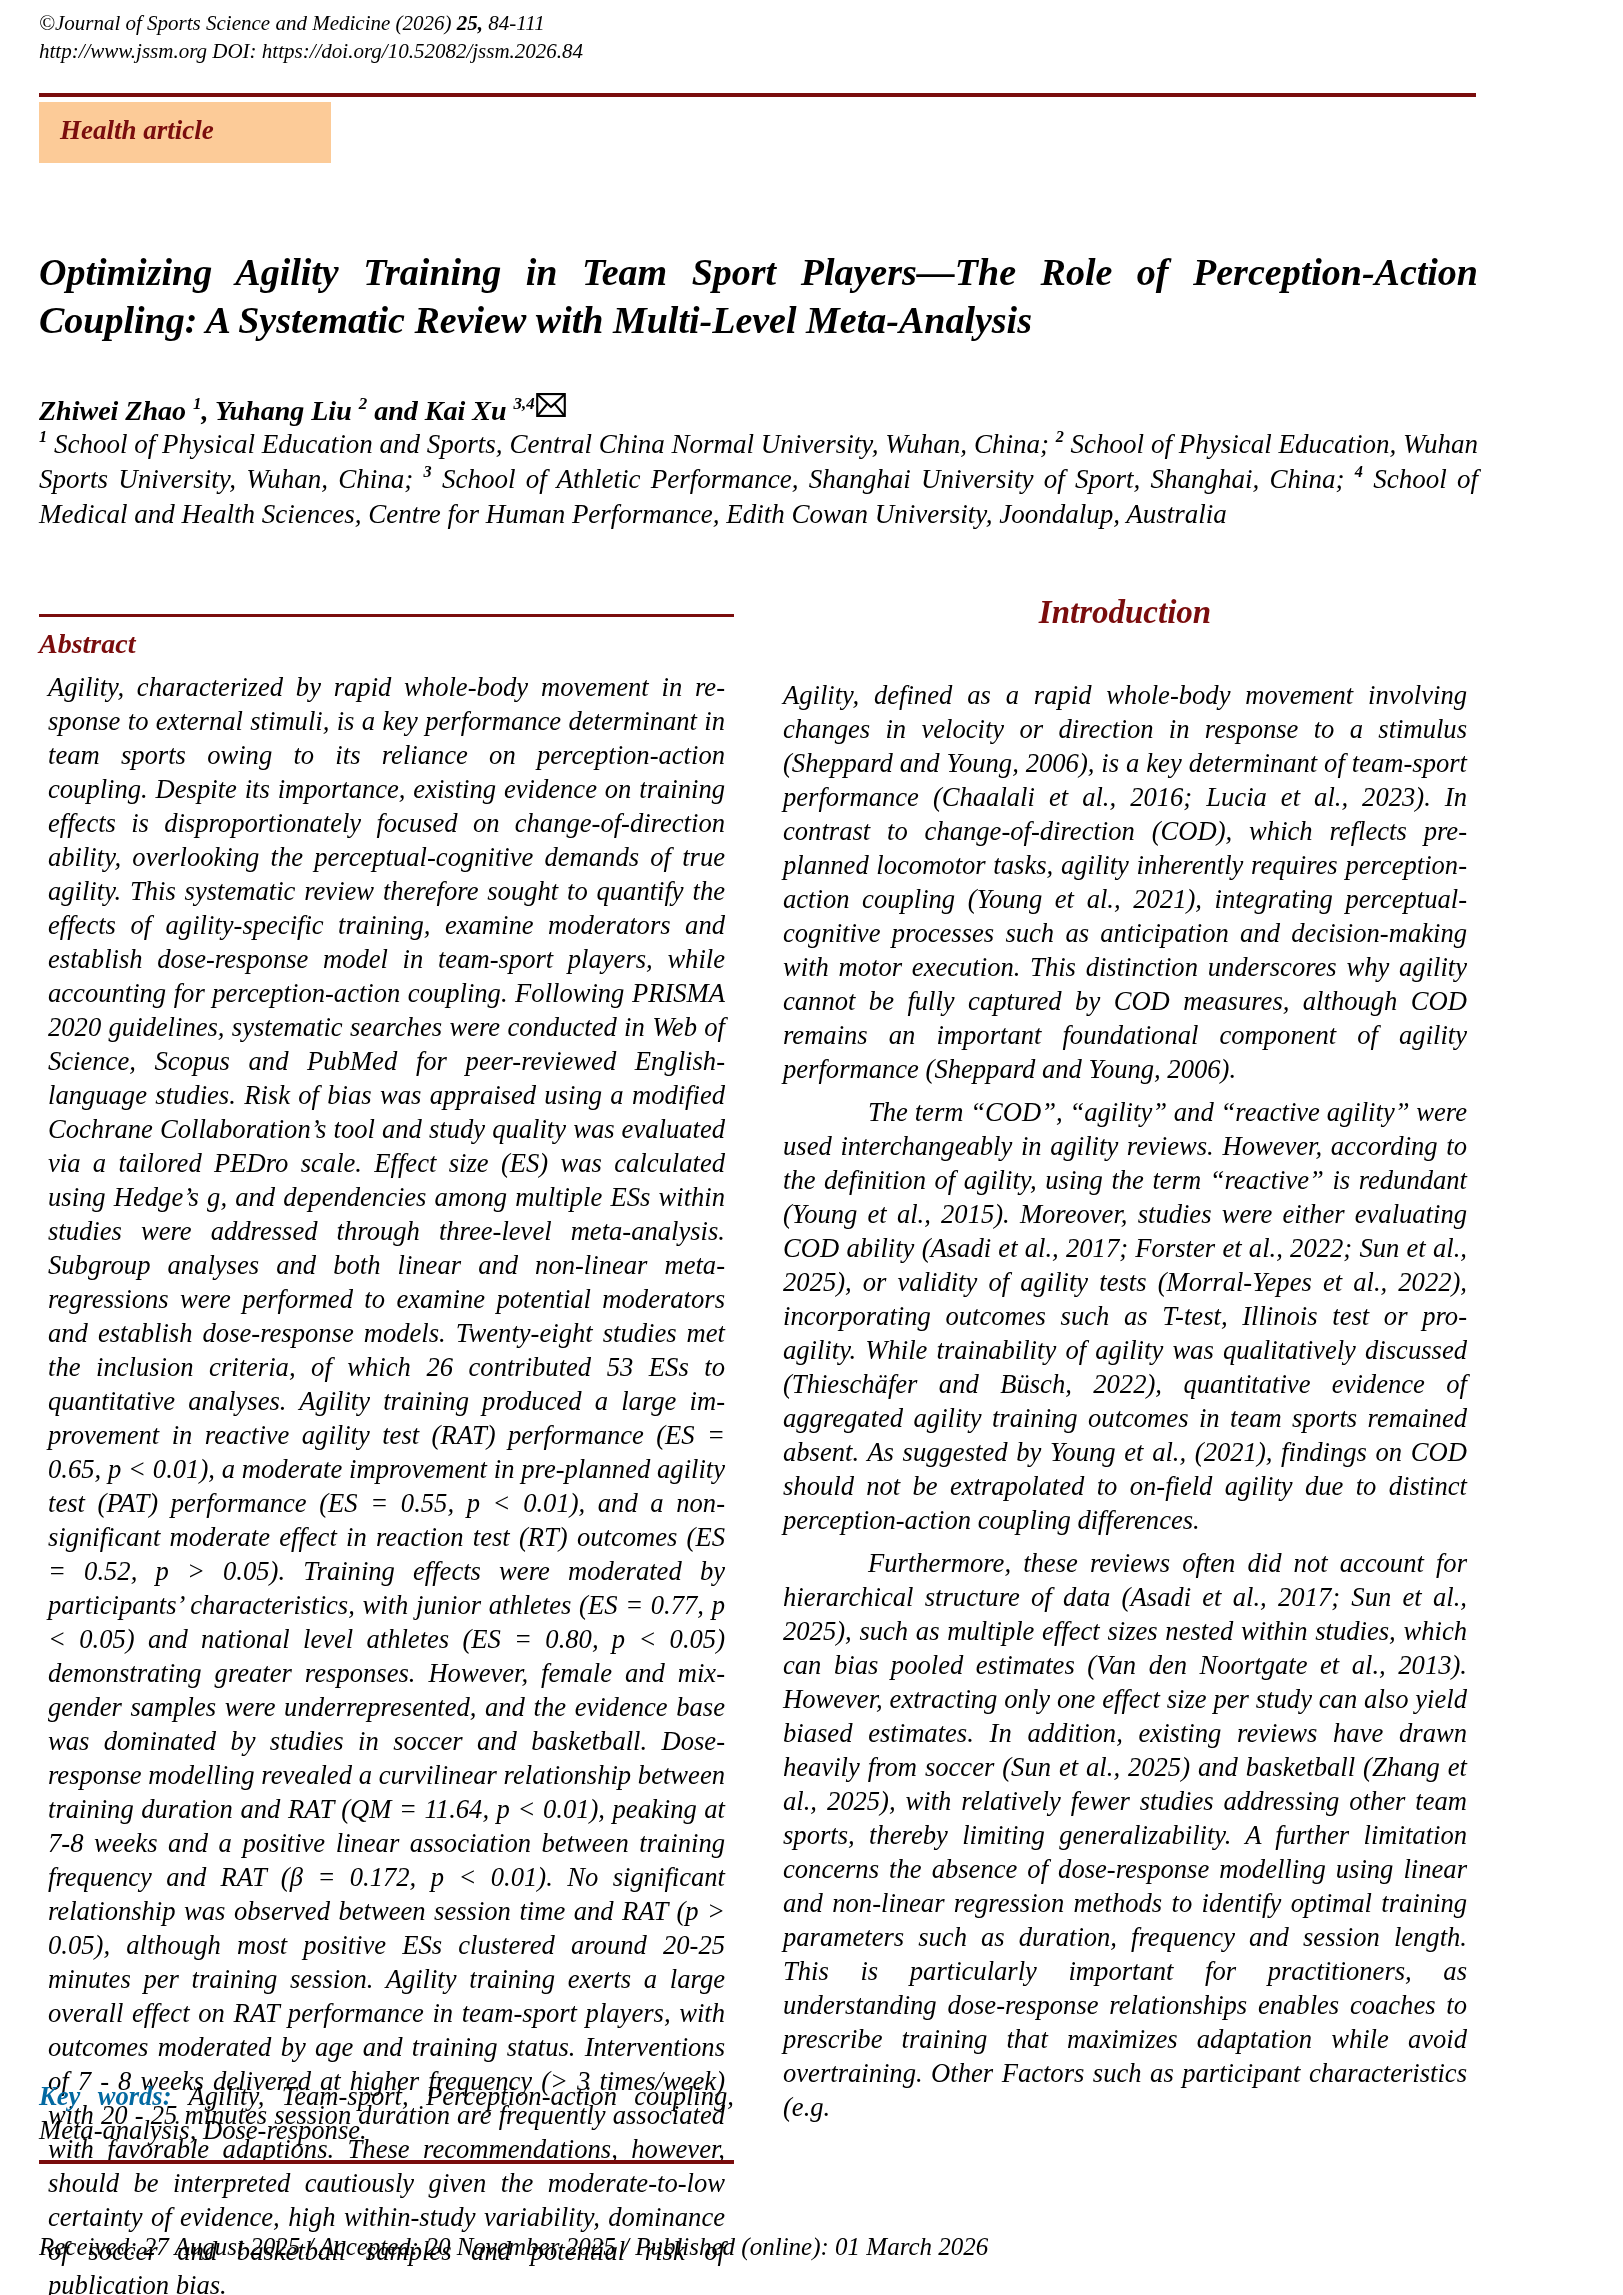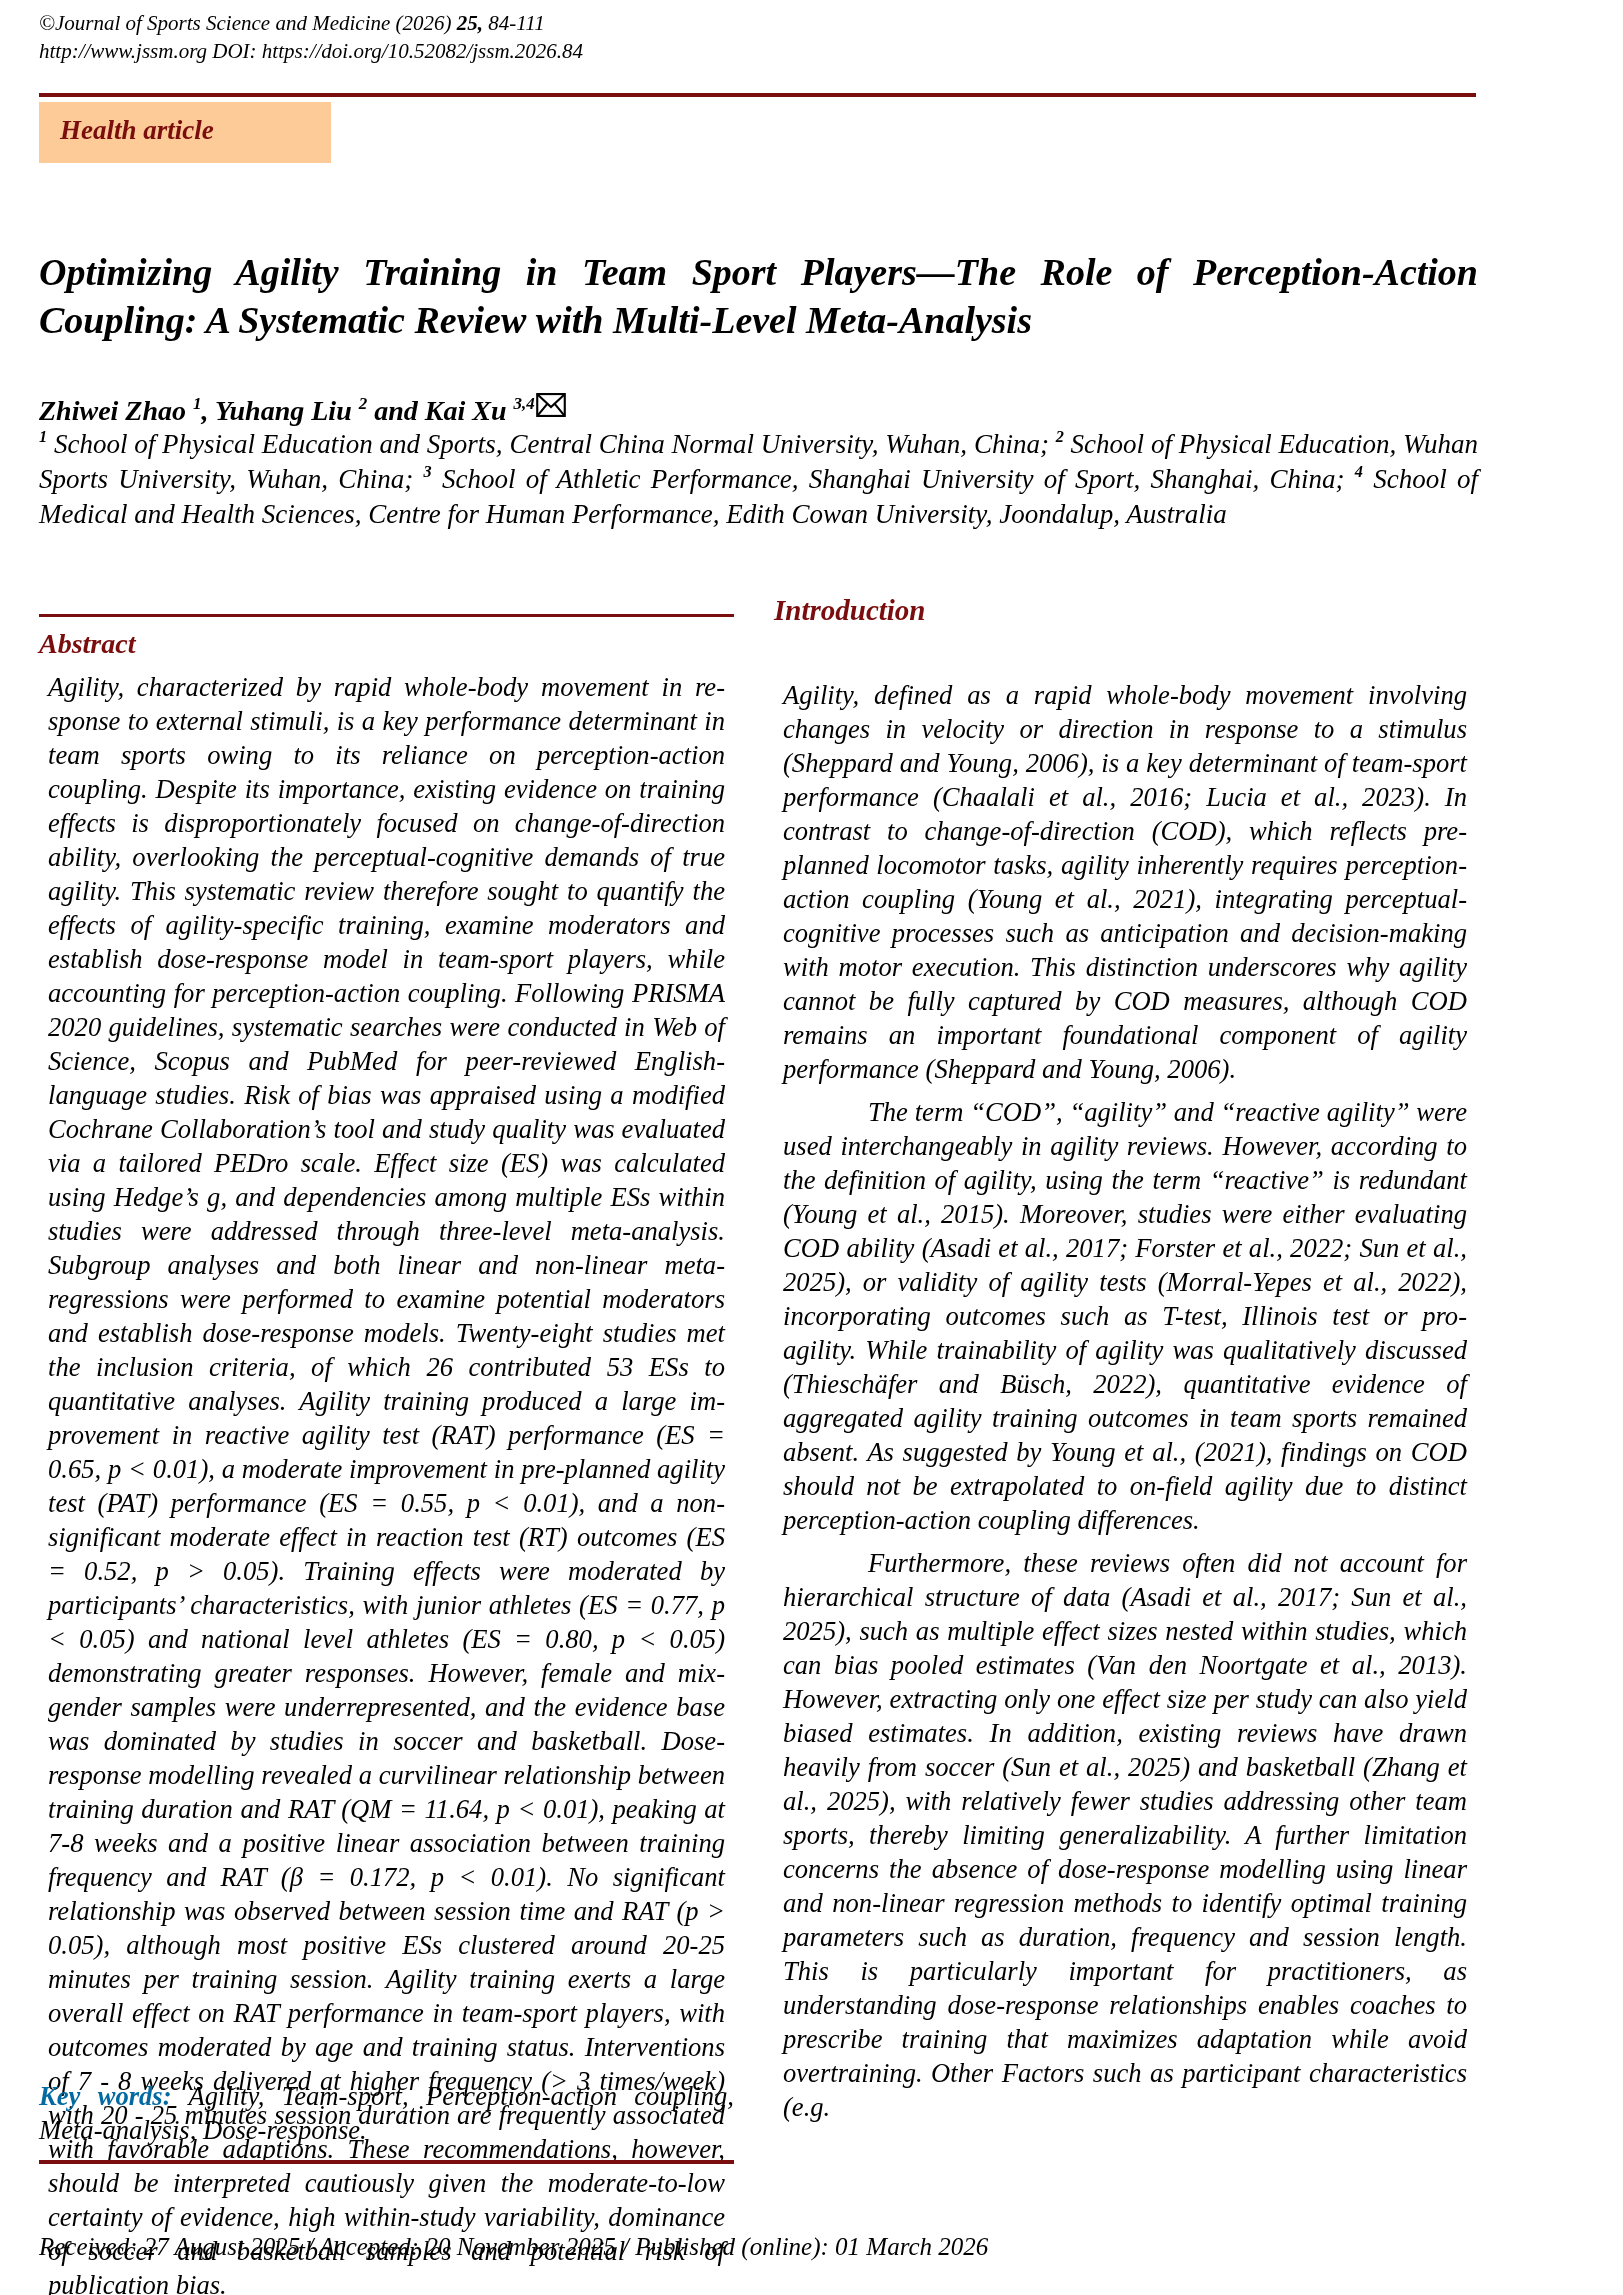--- a/index.html
+++ b/index.html
@@ -75,21 +75,21 @@
 </div>
 
 <div class="abs rule" style="left:39px; top:614px; width:695px; height:2.8px;"></div>
 <div class="abs col-left sec-head" style="top:628px;">Abstract</div>
 <div class="abs col-left body-text" style="top:661px;">
   <p>Agility, characterized by rapid whole-body movement in re­sponse to external stimuli, is a key performance determinant in team sports owing to its reliance on perception-action coupling. Despite its importance, existing evidence on training effects is disproportionately focused on change-of-direction ability, over­looking the perceptual-cognitive demands of true agility. This systematic review therefore sought to quantify the effects of agil­ity-specific training, examine moderators and establish dose-re­sponse model in team-sport players, while accounting for percep­tion-action coupling. Following PRISMA 2020 guidelines, sys­tematic searches were conducted in Web of Science, Scopus and PubMed for peer-reviewed English-language studies. Risk of bias was appraised using a modified Cochrane Collaboration’s tool and study quality was evaluated via a tailored PEDro scale. Effect size (ES) was calculated using Hedge’s g, and dependencies among multiple ESs within studies were addressed through three-level meta-analysis. Subgroup analyses and both linear and non-linear meta-regressions were performed to examine potential moderators and establish dose-response models. Twenty-eight studies met the inclusion criteria, of which 26 contributed 53 ESs to quantitative analyses. Agility training produced a large im­provement in reactive agility test (RAT) performance (ES = 0.65, p &lt; 0.01), a moderate improvement in pre-planned agility test (PAT) performance (ES = 0.55, p &lt; 0.01), and a non-significant moderate effect in reaction test (RT) outcomes (ES = 0.52, p &gt; 0.05). Training effects were moderated by participants’ charac­teristics, with junior athletes (ES = 0.77, p &lt; 0.05) and national level athletes (ES = 0.80, p &lt; 0.05) demonstrating greater re­sponses. However, female and mix-gender samples were un­derrepresented, and the evidence base was dominated by studies in soccer and basketball. Dose-response modelling revealed a cur­vilinear relationship between training duration and RAT (QM = 11.64, p &lt; 0.01), peaking at 7-8 weeks and a positive linear asso­ciation between training frequency and RAT (β = 0.172, p &lt; 0.01). No significant relationship was observed between session time and RAT (p &gt; 0.05), although most positive ESs clustered around 20-25 minutes per training session. Agility training exerts a large overall effect on RAT performance in team-sport players, with outcomes moderated by age and training status. Interventions of 7 - 8 weeks delivered at higher frequency (&gt; 3 times/week) with 20 - 25 minutes session duration are frequently associated with favorable adaptions. These recommendations, however, should be interpreted cautiously given the moderate-to-low certainty of evidence, high within-study variability, dominance of soccer and basketball samples and potential risk of publication bias.</p>
 </div>
 <div class="abs col-left keywords" style="top:2079px;"><span class="kw-label">Key words:</span><span> Agility, Team-sport, Perception-action coupling, Meta-analysis, Dose-response.</span></div>
 <div class="abs rule" style="left:39px; top:2160px; width:695px; height:3.5px;"></div>
 
-<div class="abs col-right sec-head" style="top:594px; font-size:29px;">Introduction</div>
+<div class="abs col-right sec-head" style="top:594px; font-size:33px;text-align:center;">Introduction</div>
 <div class="abs col-right body-text" style="top:669px;">
   <p>Agility, defined as a rapid whole-body movement involv­ing changes in velocity or direction in response to a stimu­lus (Sheppard and Young, 2006), is a key determinant of team-sport performance (Chaalali et al., 2016; Lucia et al., 2023). In contrast to change-of-direction (COD), which re­flects pre-planned locomotor tasks, agility inherently re­quires perception-action coupling (Young et al., 2021), in­tegrating perceptual-cognitive processes such as anticipa­tion and decision-making with motor execution. This dis­tinction underscores why agility cannot be fully captured by COD measures, although COD remains an important foundational component of agility performance (Sheppard and Young, 2006).</p>
   <p class="indent">The term “COD”, “agility” and “reactive agility” were used interchangeably in agility reviews. However, ac­cording to the definition of agility, using the term “reac­tive” is redundant (Young et al., 2015). Moreover, studies were either evaluating COD ability (Asadi et al., 2017; For­ster et al., 2022; Sun et al., 2025), or validity of agility tests (Morral-Yepes et al., 2022), incorporating outcomes such as T-test, Illinois test or pro-agility. While trainability of agility was qualitatively discussed (Thieschäfer and Büsch, 2022), quantitative evidence of aggregated agility training outcomes in team sports remained absent. As suggested by Young et al., (2021), findings on COD should not be ex­trapolated to on-field agility due to distinct perception-ac­tion coupling differences.</p>
   <p class="indent">Furthermore, these reviews often did not account for hierarchical structure of data (Asadi et al., 2017; Sun et al., 2025), such as multiple effect sizes nested within stud­ies, which can bias pooled estimates (Van den Noortgate et al., 2013). However, extracting only one effect size per study can also yield biased estimates. In addition, existing reviews have drawn heavily from soccer (Sun et al., 2025) and basketball (Zhang et al., 2025), with relatively fewer studies addressing other team sports, thereby limiting gen­eralizability. A further limitation concerns the absence of dose-response modelling using linear and non-linear re­gression methods to identify optimal training parameters such as duration, frequency and session length. This is par­ticularly important for practitioners, as understanding dose-response relationships enables coaches to prescribe training that maximizes adaptation while avoid overtrain­ing. Other Factors such as participant characteristics (e.g.</p>
 </div>
 
 <div class="abs received">Received: 27 August 2025 / Accepted: 20 November 2025 / Published (online): 01 March 2026</div>
 
 
 </body></html>

